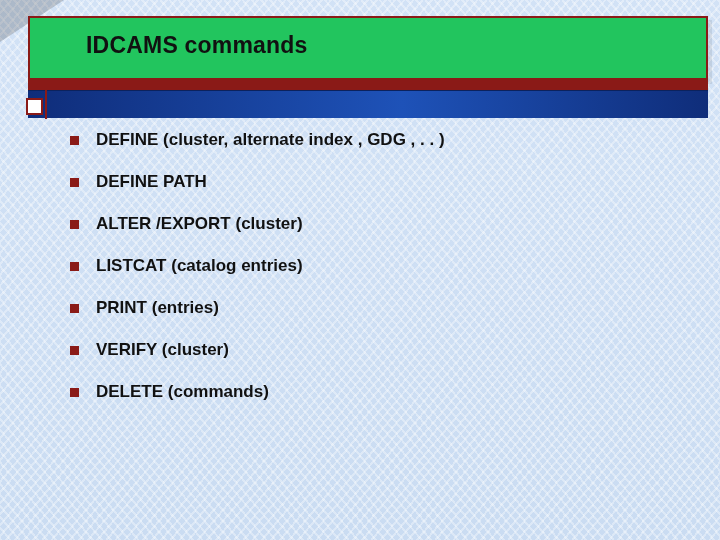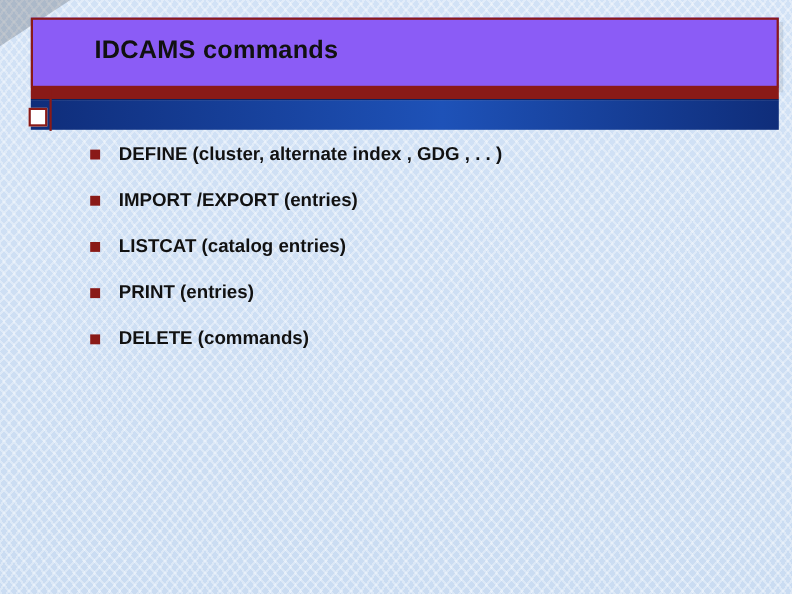--- a/index.html
+++ b/index.html
@@ -26,21 +26,21 @@
     border-top: 42px solid rgba(0,0,0,0.18);
     border-right: 64px solid transparent;
   }
   .titlebar {
     position: absolute;
     top: 16px;
     left: 28px;
     right: 12px;
     height: 64px;
     border: 2px solid #8a1a17;
-    background: #8b5cf6;
+    background: #22c55e;
     box-shadow: 4px 4px 0 rgba(0,0,0,0.08);
   }
   .titlebar h1 {
     font-size: 23px;
     font-weight: 800;
     color: #111;
     padding: 14px 0 0 56px;
     letter-spacing: 0.2px;
   }
   .red-strip {
@@ -78,21 +78,20 @@
     background: #8a1a17;
   }
   .content {
     position: absolute;
     top: 130px;
     left: 70px;
     right: 40px;
   }
   ul.cmds {
     list-style: none;
-    margin-left: 12px;
   }
   ul.cmds li {
     position: relative;
     padding-left: 26px;
     margin: 0 0 22px 0;
     font-size: 17px;
     font-weight: 700;
     color: #111;
   }
   ul.cmds li::before {
@@ -115,18 +114,20 @@
   <h1>IDCAMS commands</h1>
 </div>
 <div class="red-strip"></div>
 <div class="blue-band"></div>
 <div class="side-line"></div>
 <div class="side-marker"></div>
 
 <div class="content">
   <ul class="cmds">
     <li>DEFINE (cluster, alternate index , GDG , . . )</li>
-    <li>IMPORT /EXPORT (entries)</li>
+    <li>DEFINE PATH</li>
+    <li>ALTER /EXPORT (cluster)</li>
     <li>LISTCAT (catalog entries)</li>
     <li>PRINT (entries)</li>
+    <li>VERIFY (cluster)</li>
     <li>DELETE (commands)</li>
   </ul>
 </div>
 
 </body></html>

